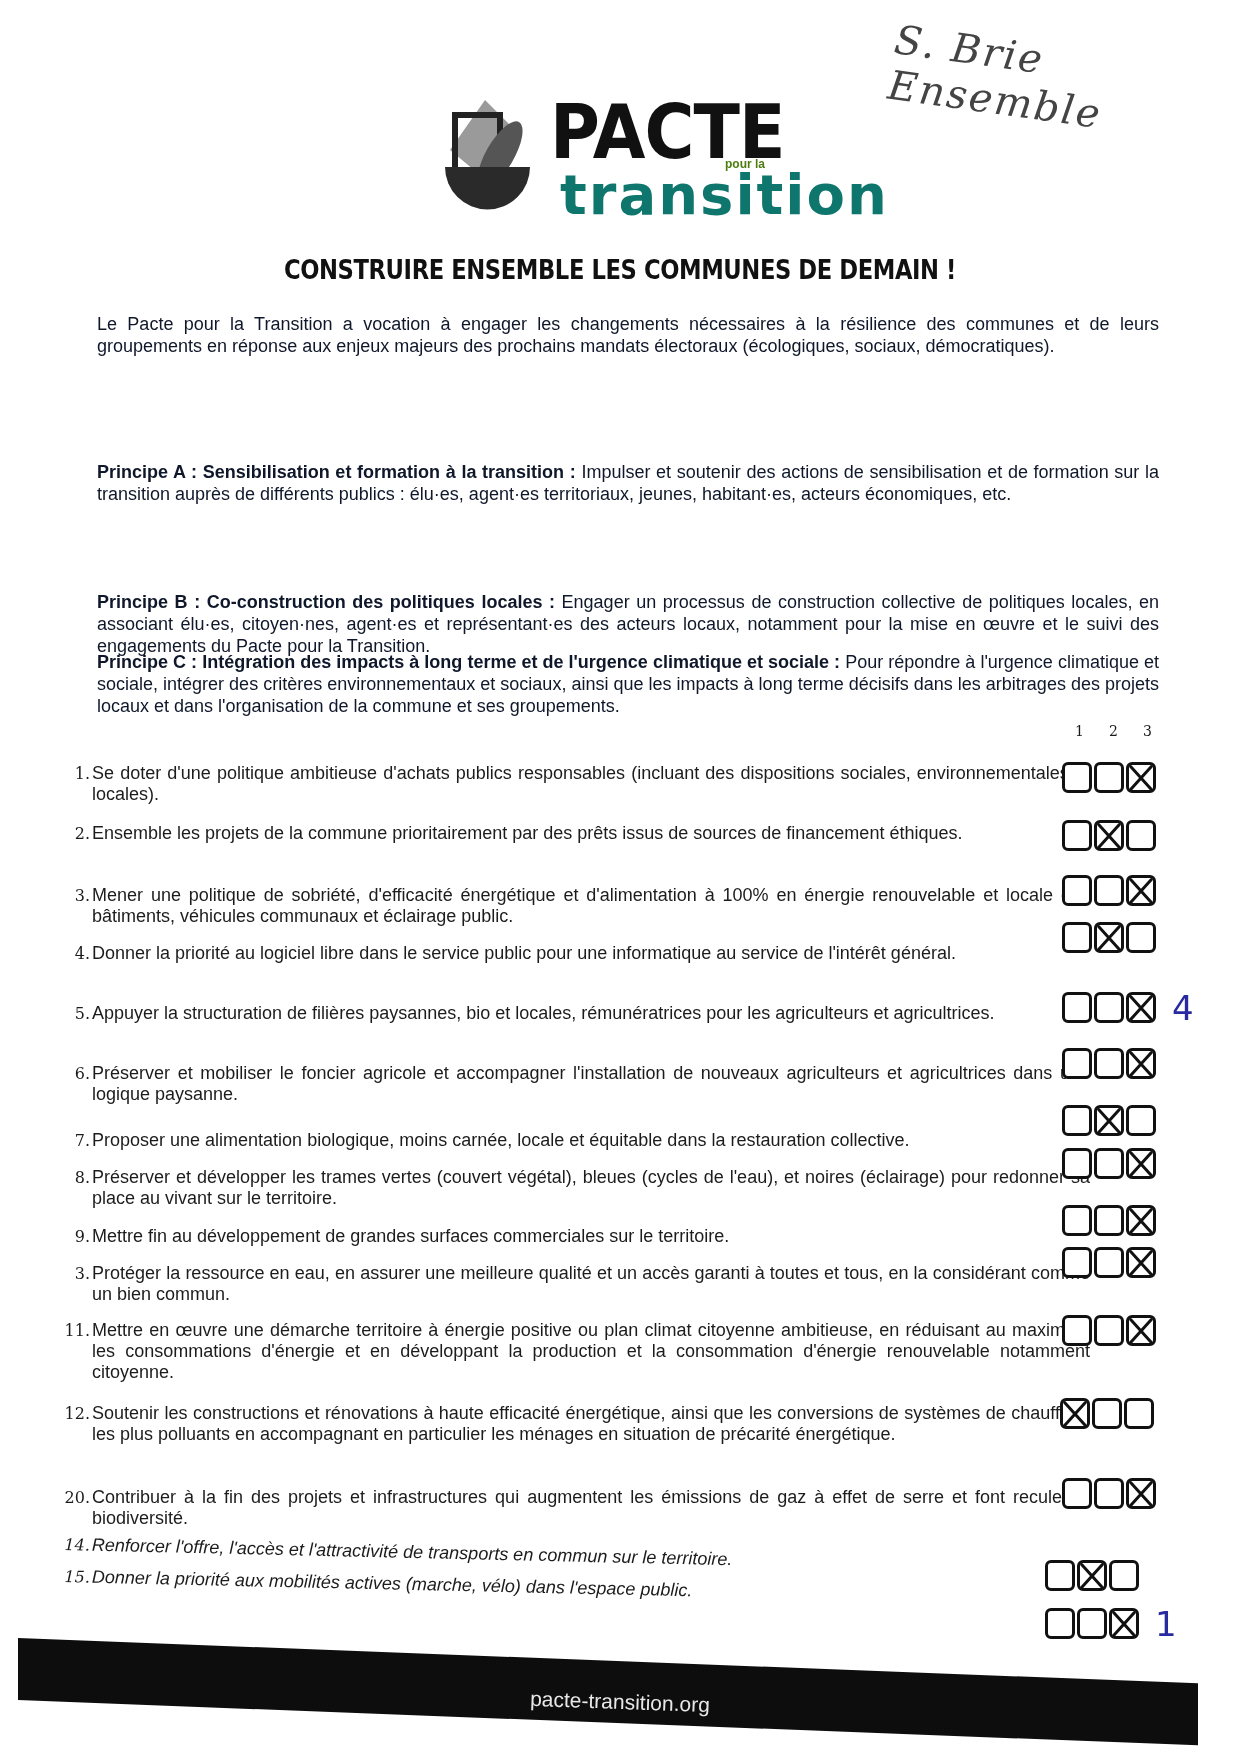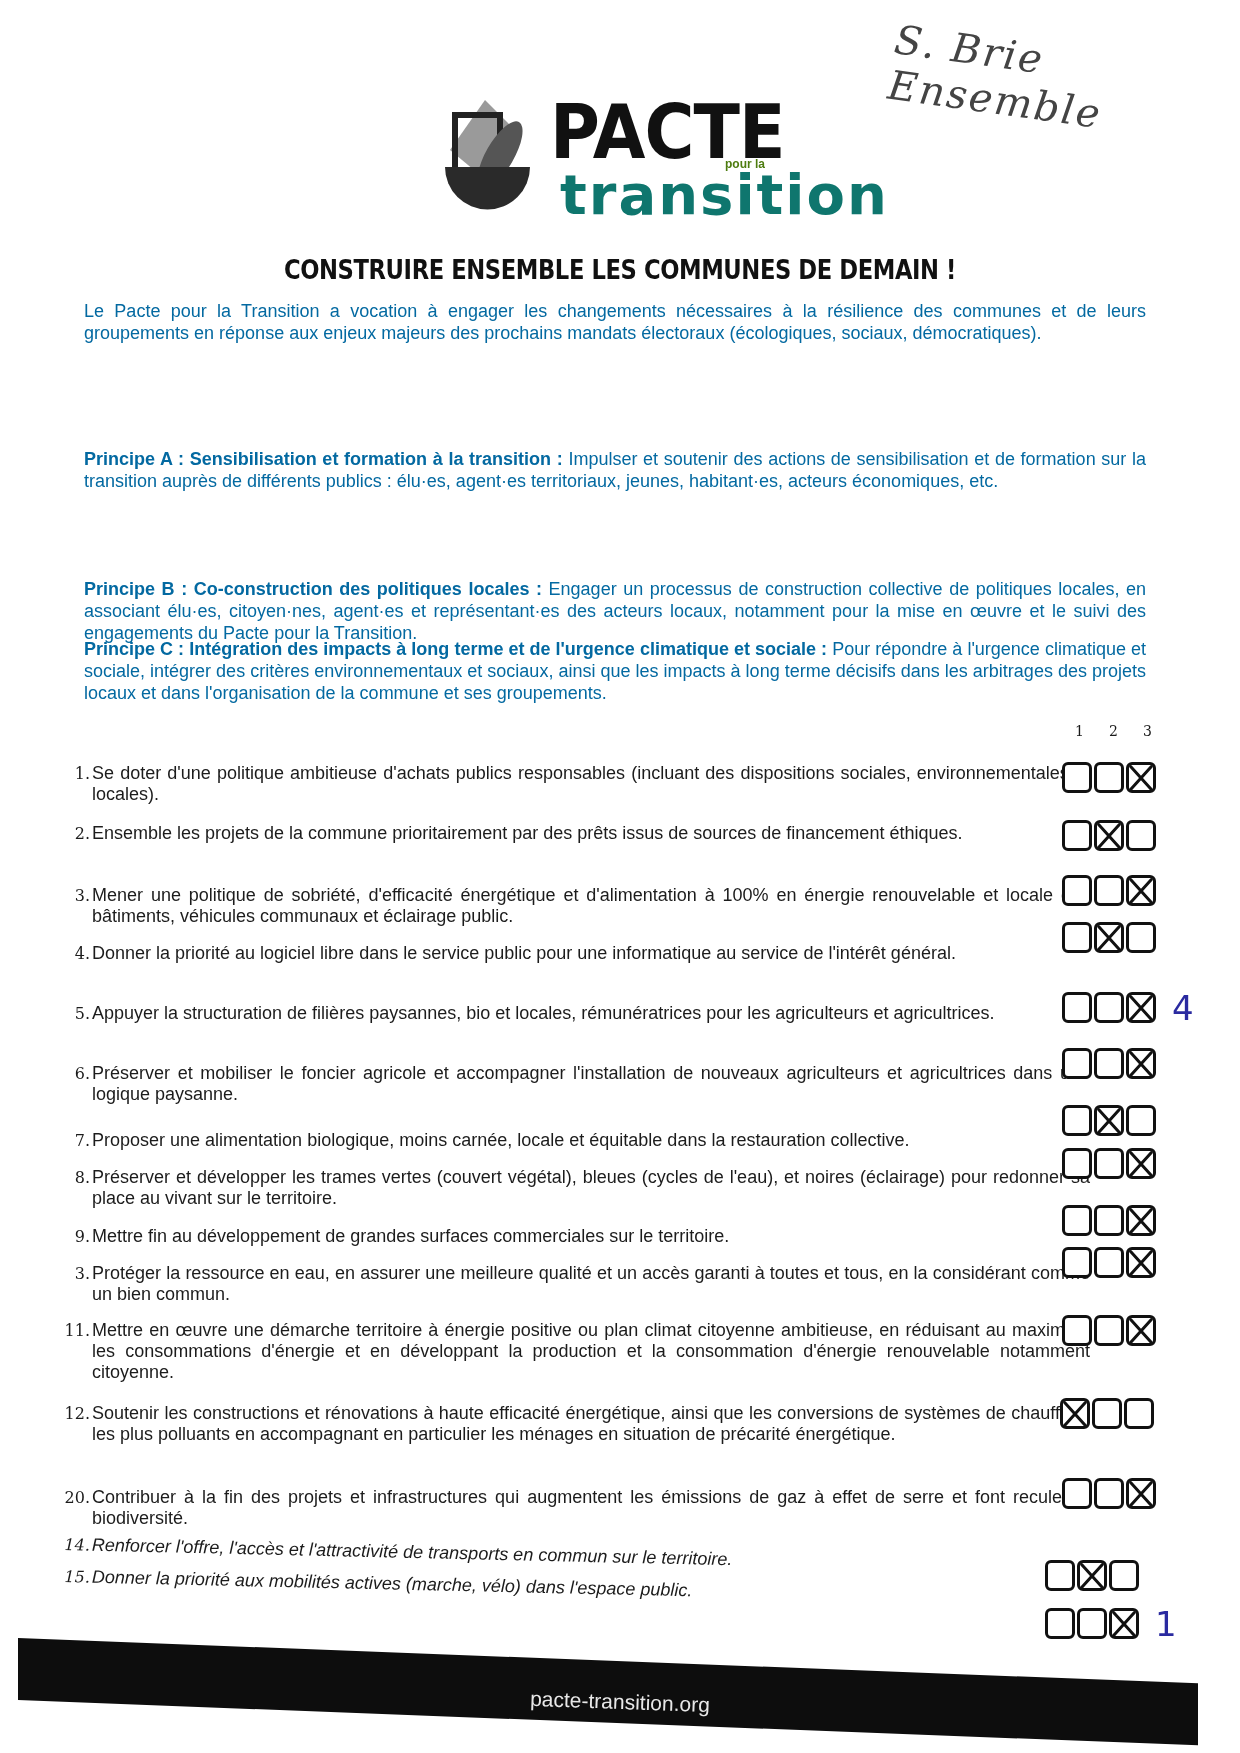--- a/index.html
+++ b/index.html
@@ -26,21 +26,21 @@
     font-family: "DejaVu Serif", serif; font-style: italic; transform: rotate(8deg);
     letter-spacing: 2px;
   }
   h1.title {
     position: absolute; left: 0; right: 0; top: 254px; margin: 0; text-align: center;
     font-size: 27px; font-weight: 900; letter-spacing: -0.5px; color: #111;
     font-family: "DejaVu Sans", sans-serif; transform: scaleX(0.84);
   }
   .para {
     position: absolute; left: 84px; width: 1062px; font-size: 18px; line-height: 22px;
-    text-align: justify; margin: 0; color: #0369a1;
+    text-align: justify; margin: 13px; color: #0f172a;
     font-family: "Liberation Sans Narrow", "Liberation Sans", sans-serif;
   }
   .para b { font-weight: 900; }
   .col-headers { position: absolute; left: 1075px; top: 723px; width: 100px; font-family: "DejaVu Serif", serif; font-size: 14px; }
   .col-headers span { position: absolute; }
   .measures { position: absolute; left: 0; top: 0; }
   .measure {
     position: absolute; left: 56px; width: 980px; font-size: 18px; line-height: 21px;
     font-family: "Liberation Sans", sans-serif; color: #1c1c1c;
   }

